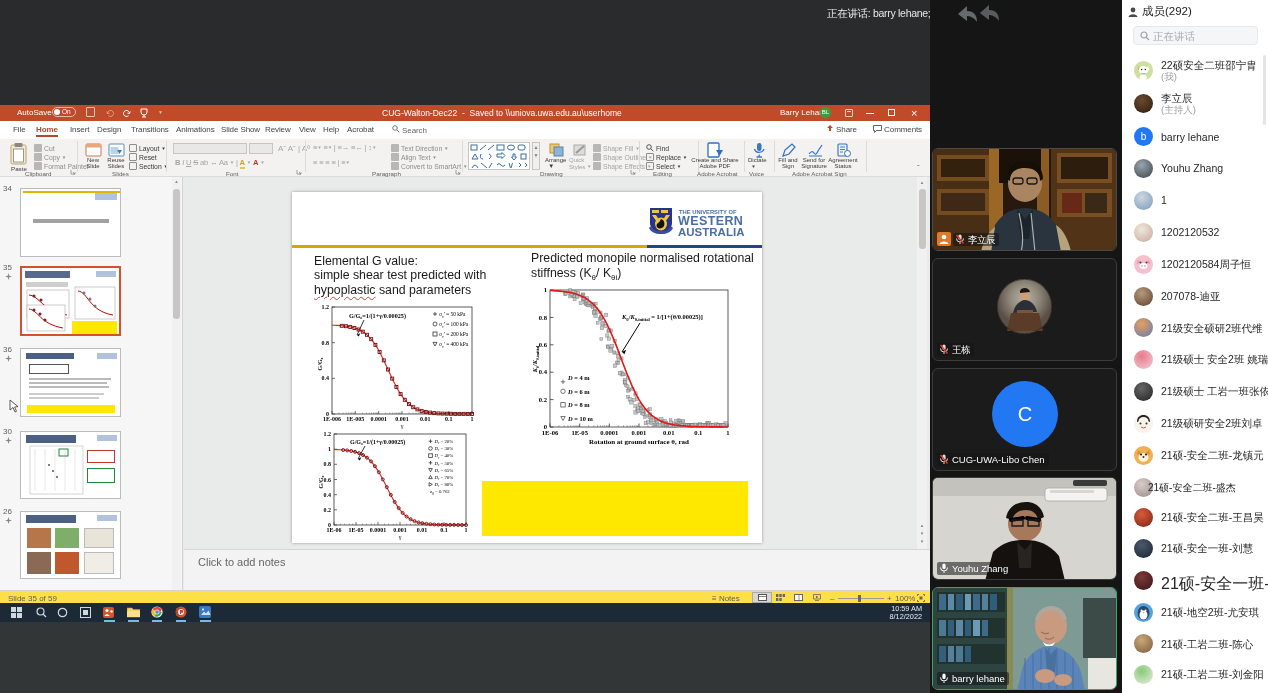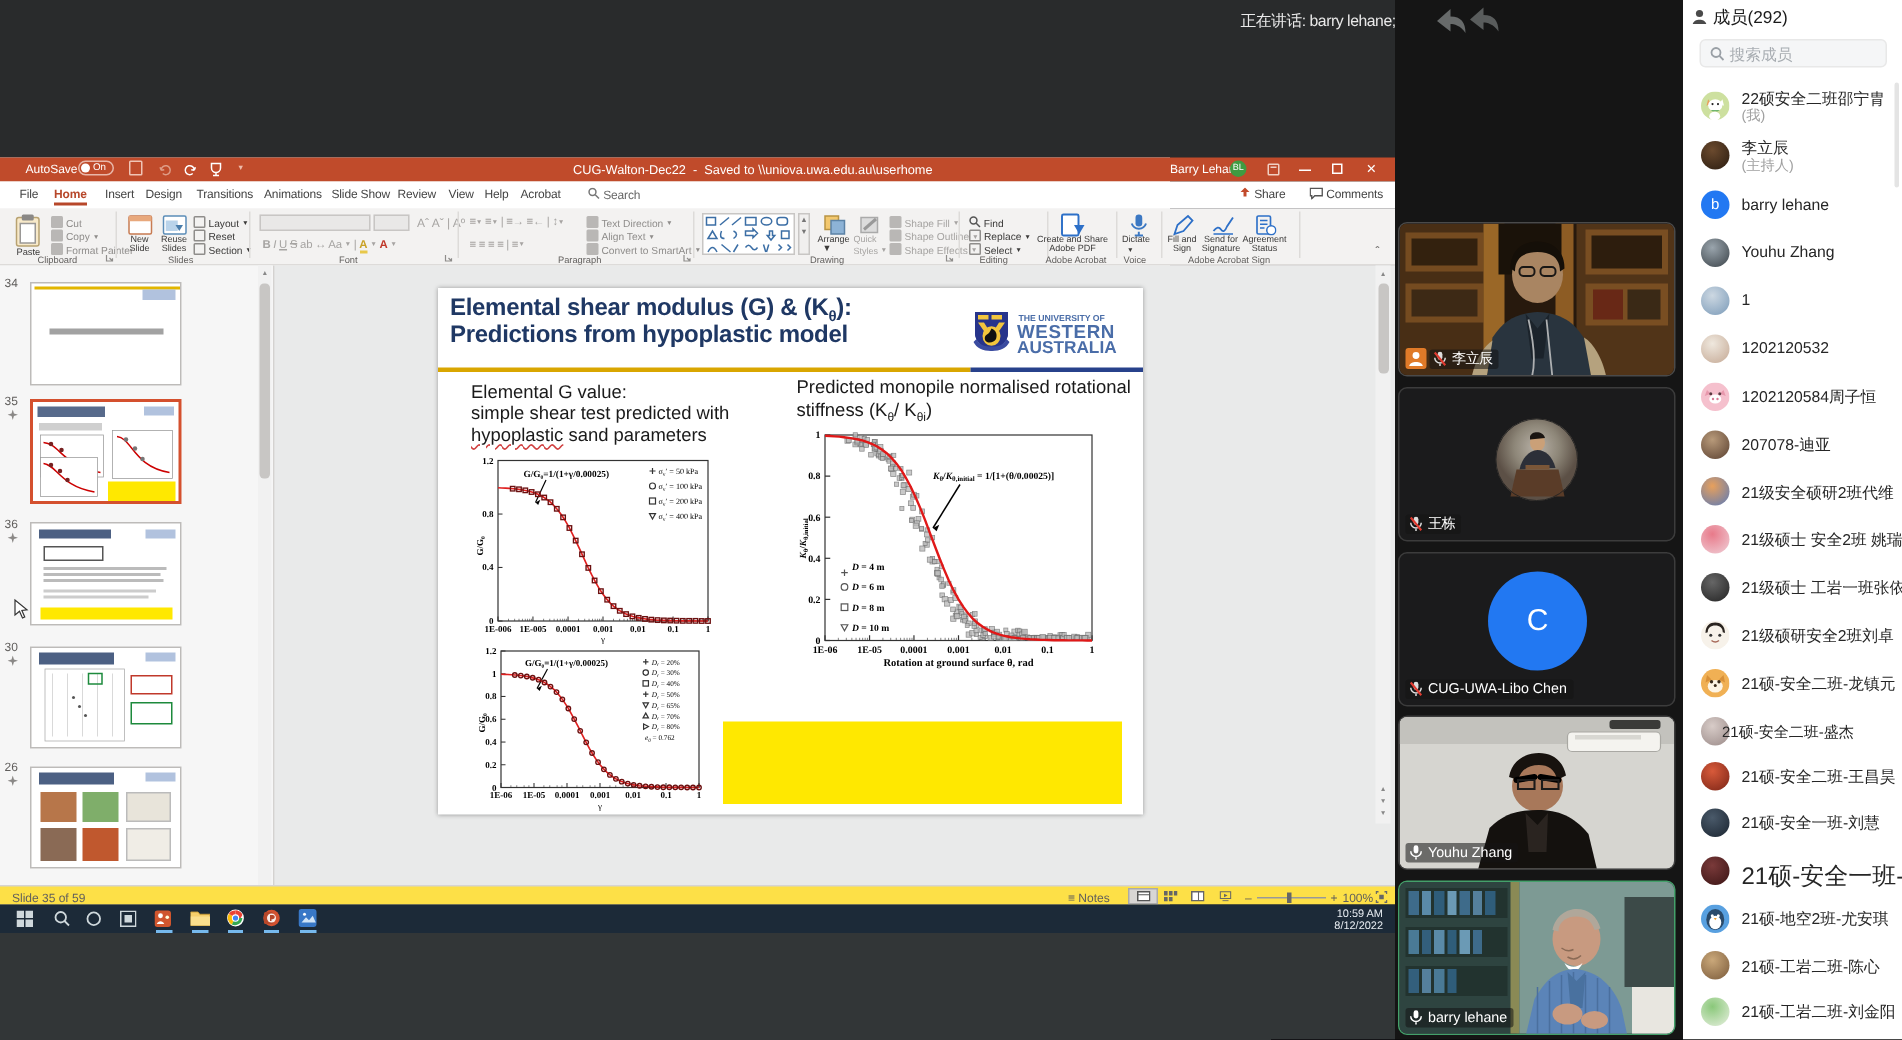--- a/index.html
+++ b/index.html
@@ -318,21 +318,20 @@
             </svg>
 </div>
 <div id="editor">
             <div class="abs" style="left:733px;top:0;width:10px;height:372px;background:#f1f1f1"></div>
             <div class="abs" style="left:734px;top:3px;width:8px;height:6px;color:#888;font-size:4.5px;text-align:center">▲</div>
             <div class="abs" style="left:734.5px;top:12px;width:7px;height:60px;background:#c8c6c4;border-radius:3px"></div>
             <div class="abs" style="left:734px;top:346px;width:8px;height:6px;color:#888;font-size:4.5px;text-align:center">▲</div>
             <div class="abs" style="left:734px;top:354px;width:8px;height:6px;color:#888;font-size:4.5px;text-align:center">▼</div>
             <div class="abs" style="left:734px;top:362px;width:8px;height:6px;color:#888;font-size:4.5px;text-align:center">▼</div>
             <div id="slide">
- <div class="abs" style="left:8px;top:5px;font-size:16px;font-weight:bold;color:#1f3864;line-height:18px;letter-spacing:-0.2px">Elemental shear modulus (G) &amp; (K<sub style="font-size:10px">θ</sub>):<br>Predictions from hypoplastic model</div>
 
  <svg class="abs" style="left:356px;top:14px" width="106" height="30" viewBox="0 0 106 30">
   <path d="M2 2 h22 v14 c0 6 -5 10 -11 12 c-6 -2 -11 -6 -11 -12 Z" fill="#27348b"></path>
   <path d="M2 2 h22 v7 h-22 Z" fill="#27348b"></path>
   <rect x="4" y="4" width="7" height="3" fill="#f2c53d"></rect>
                 <rect x="13" y="4" width="7" height="3" fill="#f2c53d"></rect>
   <path d="M13 9 L24 9 L24 16 c0 5 -4 9 -11 11 c-7 -2 -11 -6 -11 -11 L2 9 Z" fill="#27348b"></path>
   <path d="M4 9 L13 22 L22 9 L18 9 L13 17 L8 9 Z" fill="#f2c53d"></path>
   <ellipse cx="13" cy="18" rx="6" ry="6.5" fill="#f2c53d"></ellipse>
   <path d="M13 13 c3 1 4 4 3 7 c-1 2 -4 3 -6 2 c-2 -1 -2 -4 0 -5 c1.5 -0.8 2 -2 3 -4z" fill="#111"></path>
@@ -885,20 +884,23 @@
 <rect x="431.8" y="229.5" width="3.5" height="3.5" fill="#bcbcbc" stroke="#707070" stroke-width="0.5" opacity="0.8"></rect>
 <rect x="424.6" y="231.8" width="2.9" height="2.9" fill="#bcbcbc" stroke="#707070" stroke-width="0.5" opacity="0.8"></rect>
 <rect x="427.7" y="231.5" width="3.5" height="3.5" fill="#bcbcbc" stroke="#707070" stroke-width="0.5" opacity="0.8"></rect>
 <rect x="430.9" y="231.8" width="3.0" height="3.0" fill="#bcbcbc" stroke="#707070" stroke-width="0.5" opacity="0.8"></rect>
 <rect x="428.9" y="231.8" width="3.0" height="3.0" fill="#bcbcbc" stroke="#707070" stroke-width="0.5" opacity="0.8"></rect>
 <rect x="429.8" y="231.7" width="3.2" height="3.2" fill="#bcbcbc" stroke="#707070" stroke-width="0.5" opacity="0.8"></rect>
 <path d="M258.0 98.5 L261.2 98.7 L264.4 98.9 L267.5 99.1 L270.7 99.5 L273.9 99.9 L277.1 100.4 L280.2 101.0 L283.4 101.8 L286.6 102.9 L289.8 104.2 L293.0 105.8 L296.1 107.8 L299.3 110.3 L302.5 113.4 L305.7 117.1 L308.9 121.5 L312.0 126.7 L315.2 132.7 L318.4 139.5 L321.6 146.9 L324.8 154.9 L327.9 163.3 L331.1 171.7 L334.3 180.0 L337.5 187.9 L340.6 195.2 L343.8 201.8 L347.0 207.6 L350.2 212.6 L353.4 216.9 L356.5 220.4 L359.7 223.3 L362.9 225.7 L366.1 227.6 L369.2 229.2 L372.4 230.4 L375.6 231.4 L378.8 232.2 L382.0 232.8 L385.1 233.2 L388.3 233.6 L391.5 233.9 L394.7 234.2 L397.9 234.3 L401.0 234.5 L404.2 234.6 L407.4 234.7 L410.6 234.8 L413.8 234.8 L416.9 234.8 L420.1 234.9 L423.3 234.9 L426.5 234.9 L429.6 234.9 L432.8 235.0 L436.0 235.0" fill="none" stroke="#e01818" stroke-width="1.6"></path>
 </svg>
             </div>
           </div>
+<div id="notes">
+            <span class="abs" style="left:14px;top:6px">Click to add notes</span>
+          </div>
 </div>
 
 <div id="status">
  <span class="abs" style="left:8px;top:3px">Slide 35 of 59</span>
  <span class="abs" style="left:712px;top:3px">≡ Notes</span>
  <span class="abs" style="left:752px;top:1px;width:20px;height:11px;background:#d8d6d4;border:1px solid #aaa"></span>
           <svg class="abs" style="left:758px;top:3px" width="9" height="7" viewBox="0 0 9 7">
             <rect x="0.5" y="0.5" width="8" height="6" fill="#fff" stroke="#555"></rect>
             <line x1="0.5" y1="2.5" x2="8.5" y2="2.5" stroke="#555" stroke-width="0.7"></line>
           </svg>
@@ -1151,21 +1153,21 @@
  <div class="abs" style="left:5px;top:4px"><svg width="12" height="12" viewBox="0 0 12 12">
           <circle cx="6" cy="4" r="2.4" fill="#4a4a4a"></circle>
           <path d="M1.5 11 c0.6 -3.8 8.4 -3.8 9 0z" fill="#4a4a4a"></path>
         </svg></div>
  <div class="abs" style="left:20px;top:4px;font-size:11.5px;color:#1a1a1a">成员(292)</div>
  <div class="abs" style="left:11px;top:26px;width:125px;height:19px;background:#f5f6f7;border:1px solid #e8e8e8;border-radius:4px"></div>
  <svg class="abs" style="left:18px;top:31px" width="10" height="10" viewBox="0 0 10 10">
         <circle cx="4" cy="4" r="3" fill="none" stroke="#9aa0a6" stroke-width="1.2"></circle>
         <line x1="6.3" y1="6.3" x2="9" y2="9" stroke="#9aa0a6" stroke-width="1.2"></line>
       </svg>
- <div class="abs" style="left:31px;top:30px;font-size:10.5px;color:#a8adb2">搜索成员</div>
+ <div class="abs" style="left:31px;top:30px;font-size:10.5px;color:#a8adb2">正在讲话</div>
  <div class="abs" style="left:141px;top:55px;width:3px;height:70px;background:#e4e4e4;border-radius:2px"></div>
 
 <div class="abs" style="left:12px;top:60.5px;display:flex;align-items:center">
         <svg width="19" height="19" viewBox="0 0 52 52">
           <circle cx="26" cy="26" r="26" fill="#cde09f"></circle>
           <path d="M13 14 L10 26 L18 22z" fill="#e8a05c"></path>
           <path d="M39 14 L42 26 L34 22z" fill="#fff"></path>
           <ellipse cx="26" cy="25" rx="13" ry="11" fill="#fff"></ellipse>
           <circle cx="21" cy="23" r="2" fill="#222"></circle>
           <circle cx="31" cy="23" r="2" fill="#222"></circle>

